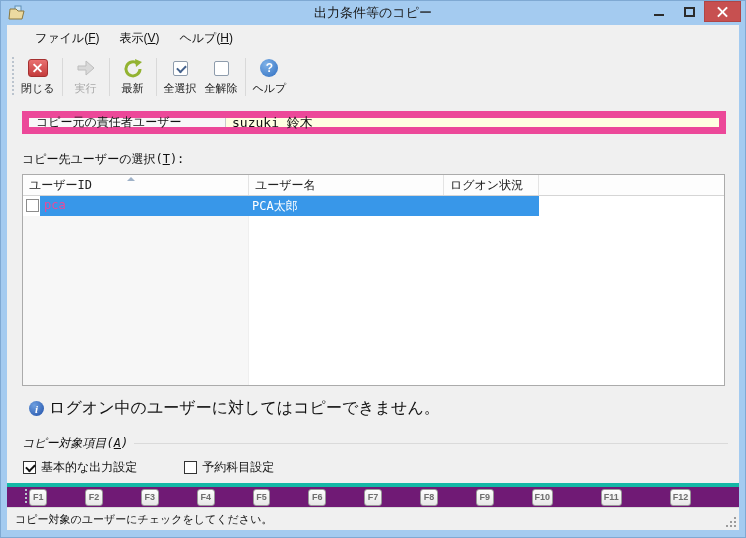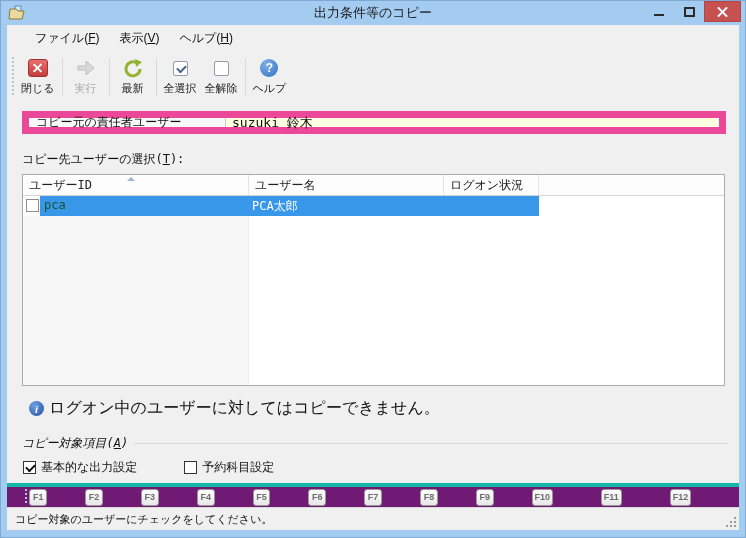--- a/index.html
+++ b/index.html
@@ -70,21 +70,21 @@
     display:flex; flex-direction:column; position:relative; }
   .thead { height:21px; display:flex; border-bottom:1px solid #D5D5D5; background:#FDFDFD; position:relative; }
   .th { font-size:12px; color:#222; display:flex; align-items:center; padding-left:6px;
     border-right:1px solid #E4E4E4; font-family:"DejaVu Sans Mono", monospace; }
   .th.c1 { width:226px; } .th.c2 { width:195px; } .th.c3 { width:95px; }
   .sort-arrow { position:absolute; left:104px; top:2px; width:0; height:0;
     border-left:4px solid transparent; border-right:4px solid transparent; border-bottom:4px solid #9FB2C8; }
   .trow { height:20px; position:relative; background:#fff; }
   .row-cb { position:absolute; left:3px; top:3px; width:13px; height:13px; border:1px solid #8C8C8C; background:#fff; }
   .row-sel { position:absolute; left:17px; top:0; width:499px; height:20px; background:#3897E9; }
-  .cell-id { position:absolute; left:21px; top:2px; font-size:12px; color:#14532d; font-family:"DejaVu Sans Mono", monospace; }
+  .cell-id { position:absolute; left:21px; top:2px; font-size:12px; color:#ec4899; font-family:"DejaVu Sans Mono", monospace; }
   .cell-name { position:absolute; left:229px; top:2px; font-size:12px; color:#fff; font-family:"DejaVu Sans Mono", monospace; }
   .cell-logon { position:absolute; left:425px; top:2px; font-size:12px; color:#fff; font-family:"DejaVu Sans Mono", monospace; }
   .tbody-rest { flex:1; display:flex; }
   .tbody-rest .colshade { width:226px; background:#F7F7F7; border-right:1px solid #EFEFEF; }
   .tbody-rest .colrest { flex:1; background:#fff; }
   
   .info-row { margin-top:12px; display:flex; align-items:center; }
   .info-icon { width:15px; height:15px; border-radius:50%; margin-left:7px;
     background:radial-gradient(circle at 35% 30%,#6FA0E0,#1F4FA8);
     color:#fff; font-family:"Liberation Serif", serif; font-style:italic; font-weight:bold; font-size:11px;

